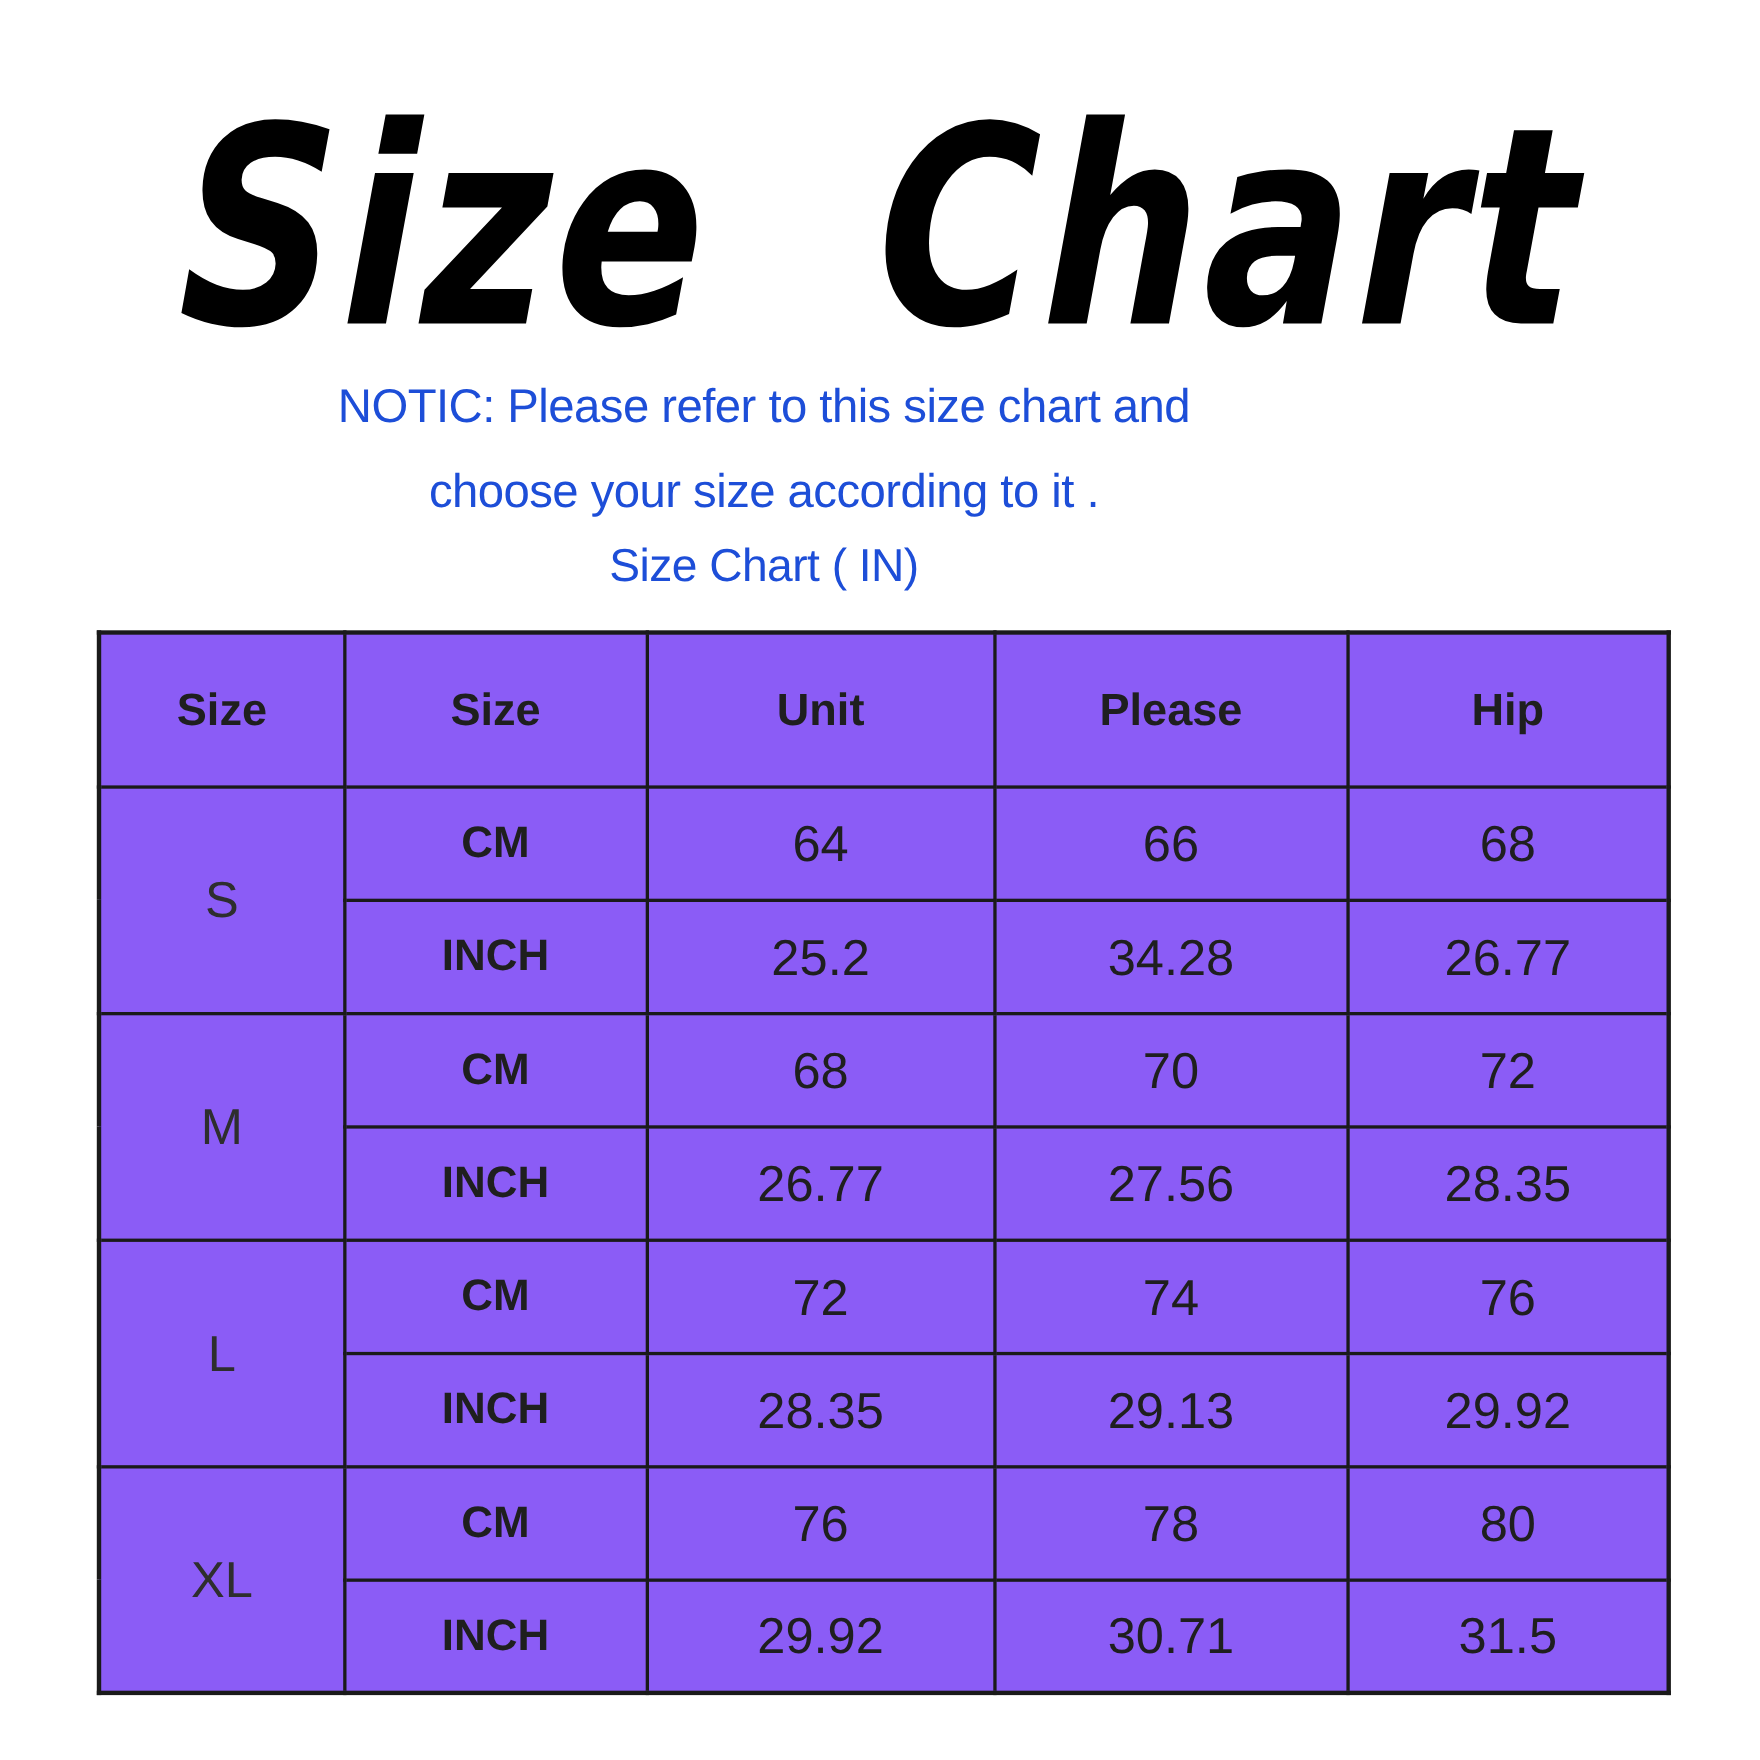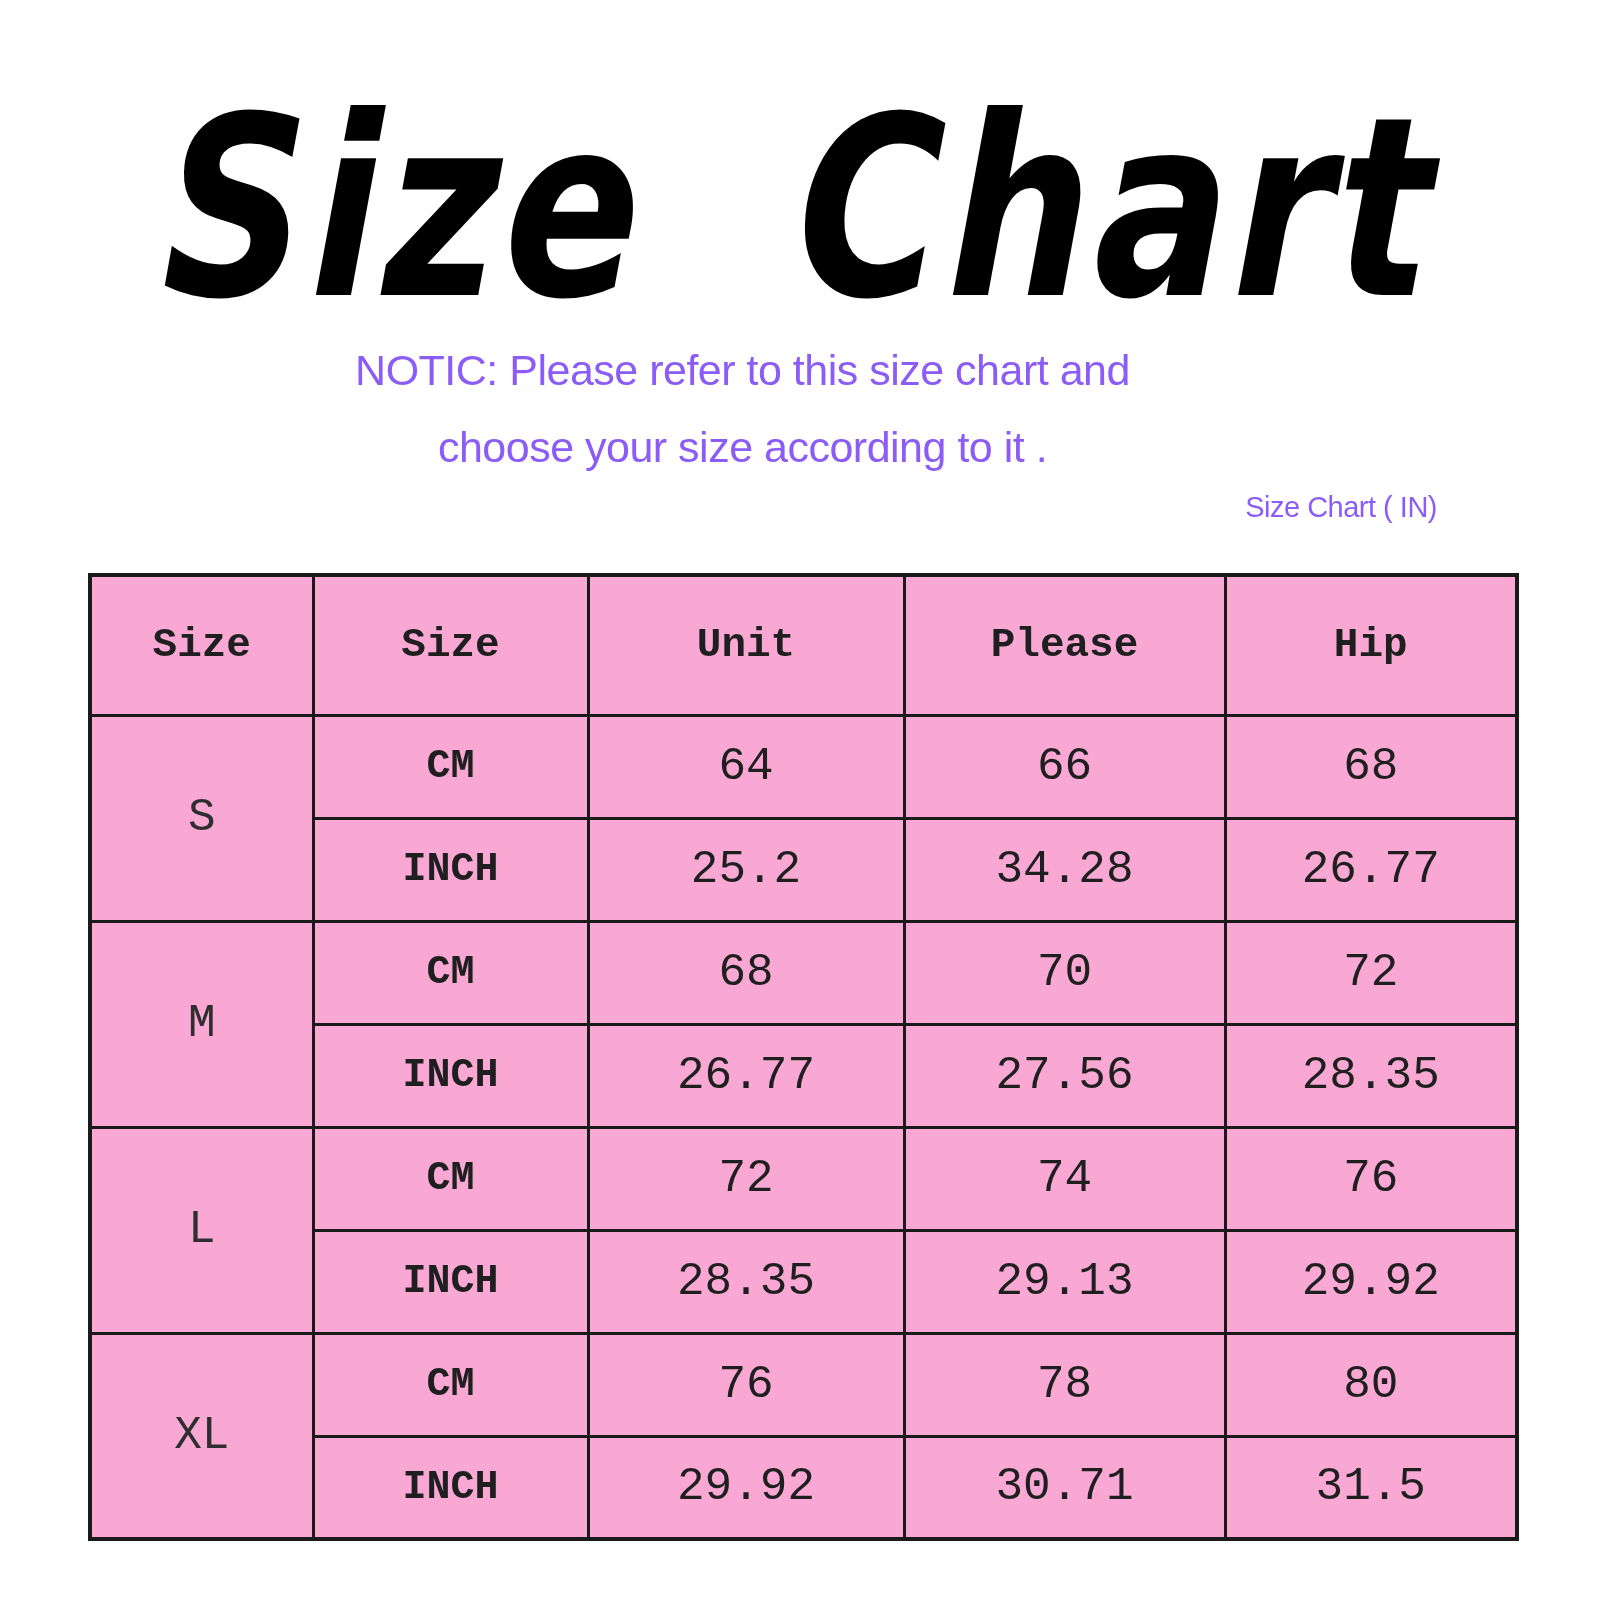--- a/index.html
+++ b/index.html
@@ -40,28 +40,27 @@
   }
 
   
   .notice-line {
     position: absolute;
     left: 0;
     width: 1389px;
     text-align: center;
     font-size: 43px;
     letter-spacing: -0.5px;
-    color: #8b5cf6;
+    color: #1d4ed8;
     line-height: 1;
     white-space: nowrap;
-    margin-left: 48px;
   }
   .notice-1 { top: 349px; }
   .notice-2 { top: 426px; }
-  .notice-3 { top: 493px; font-size: 29px; text-align: right; }
+  .notice-3 { top: 493px; font-size: 42px; }
 
   
   .size-table {
     position: absolute;
     top: 573px;
     left: 88px;
     width: 1427px;
     border-collapse: collapse;
     table-layout: fixed;
     border: 4px solid #1a1a1a;
@@ -70,22 +69,21 @@
   .size-table col.c-unit  { width: 275px; }
   .size-table col.c-bust  { width: 316px; }
   .size-table col.c-waist { width: 321px; }
   .size-table col.c-hip   { width: 292px; }
 
   .size-table th, .size-table td {
     border: 3px solid #1a1a1a;
     text-align: center;
     vertical-align: middle;
     padding: 0;
-    background: #f9a8d4;
-    font-family: Liberation Mono, monospace;
+    background: #8b5cf6;
   }
   .size-table tr.header-row { height: 140px; }
   .size-table tr.data-row   { height: 103px; }
 
   .size-table th {
     font-size: 41px;
     font-weight: bold;
     color: #1f1f1f;
   }
   td.size-label {

